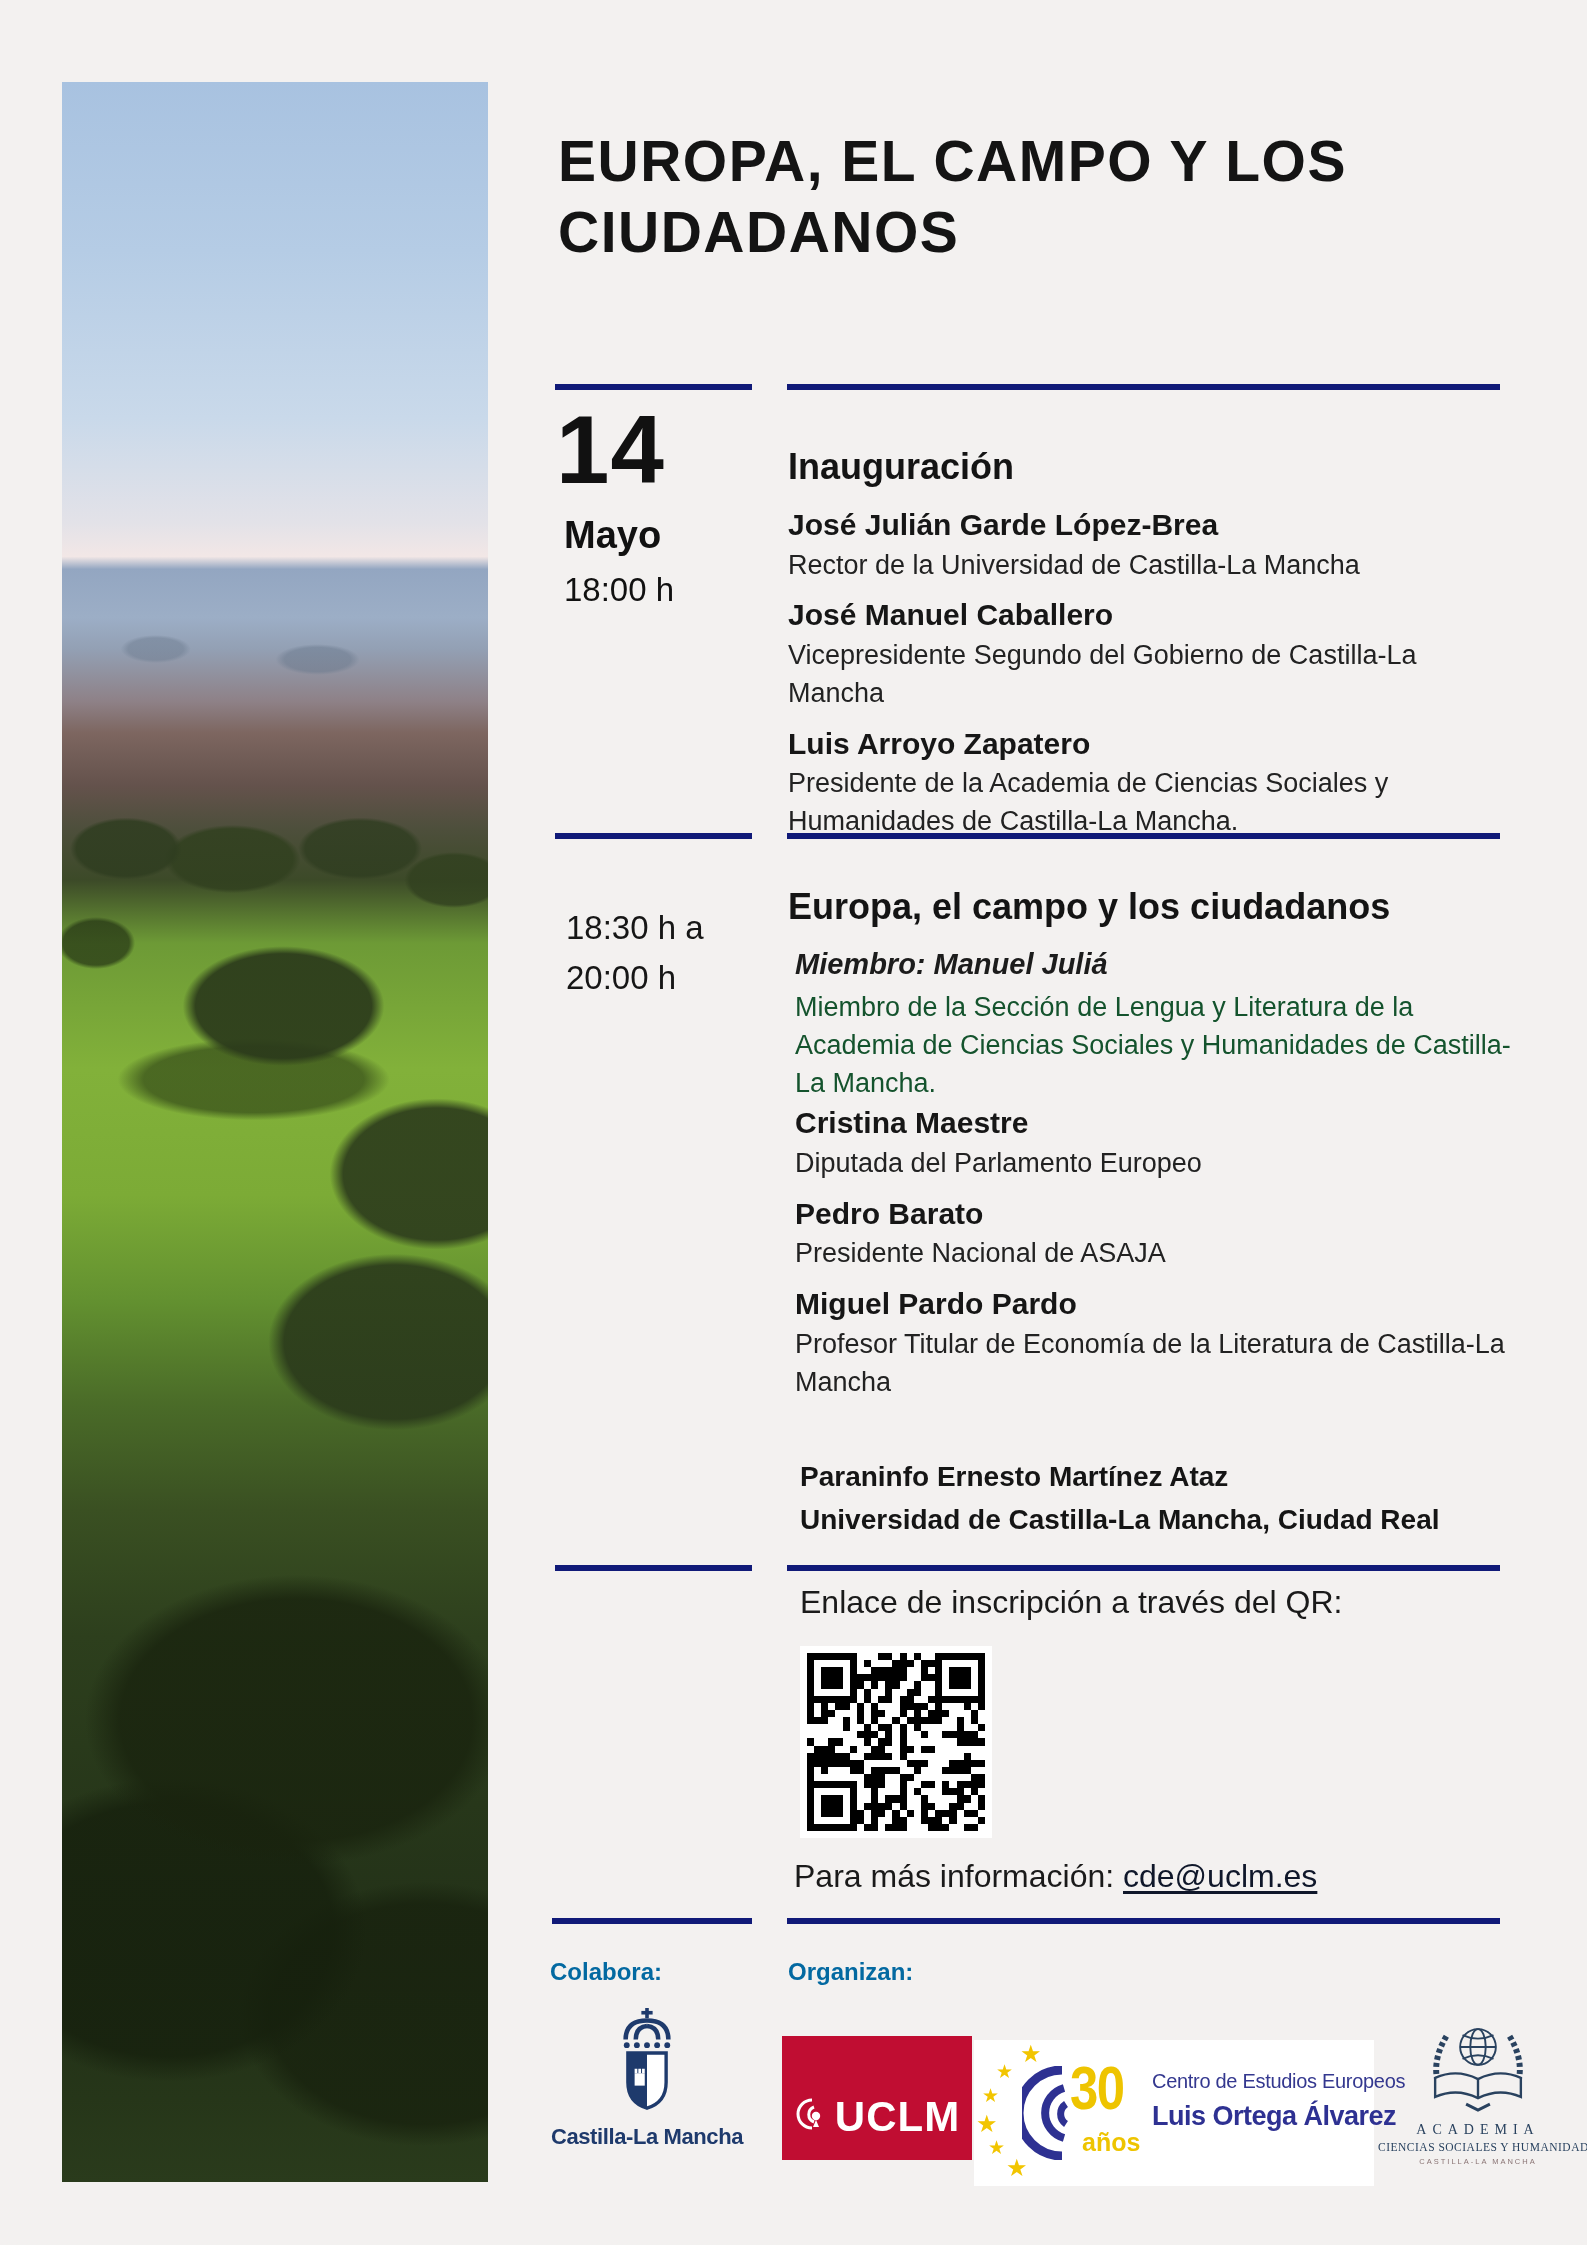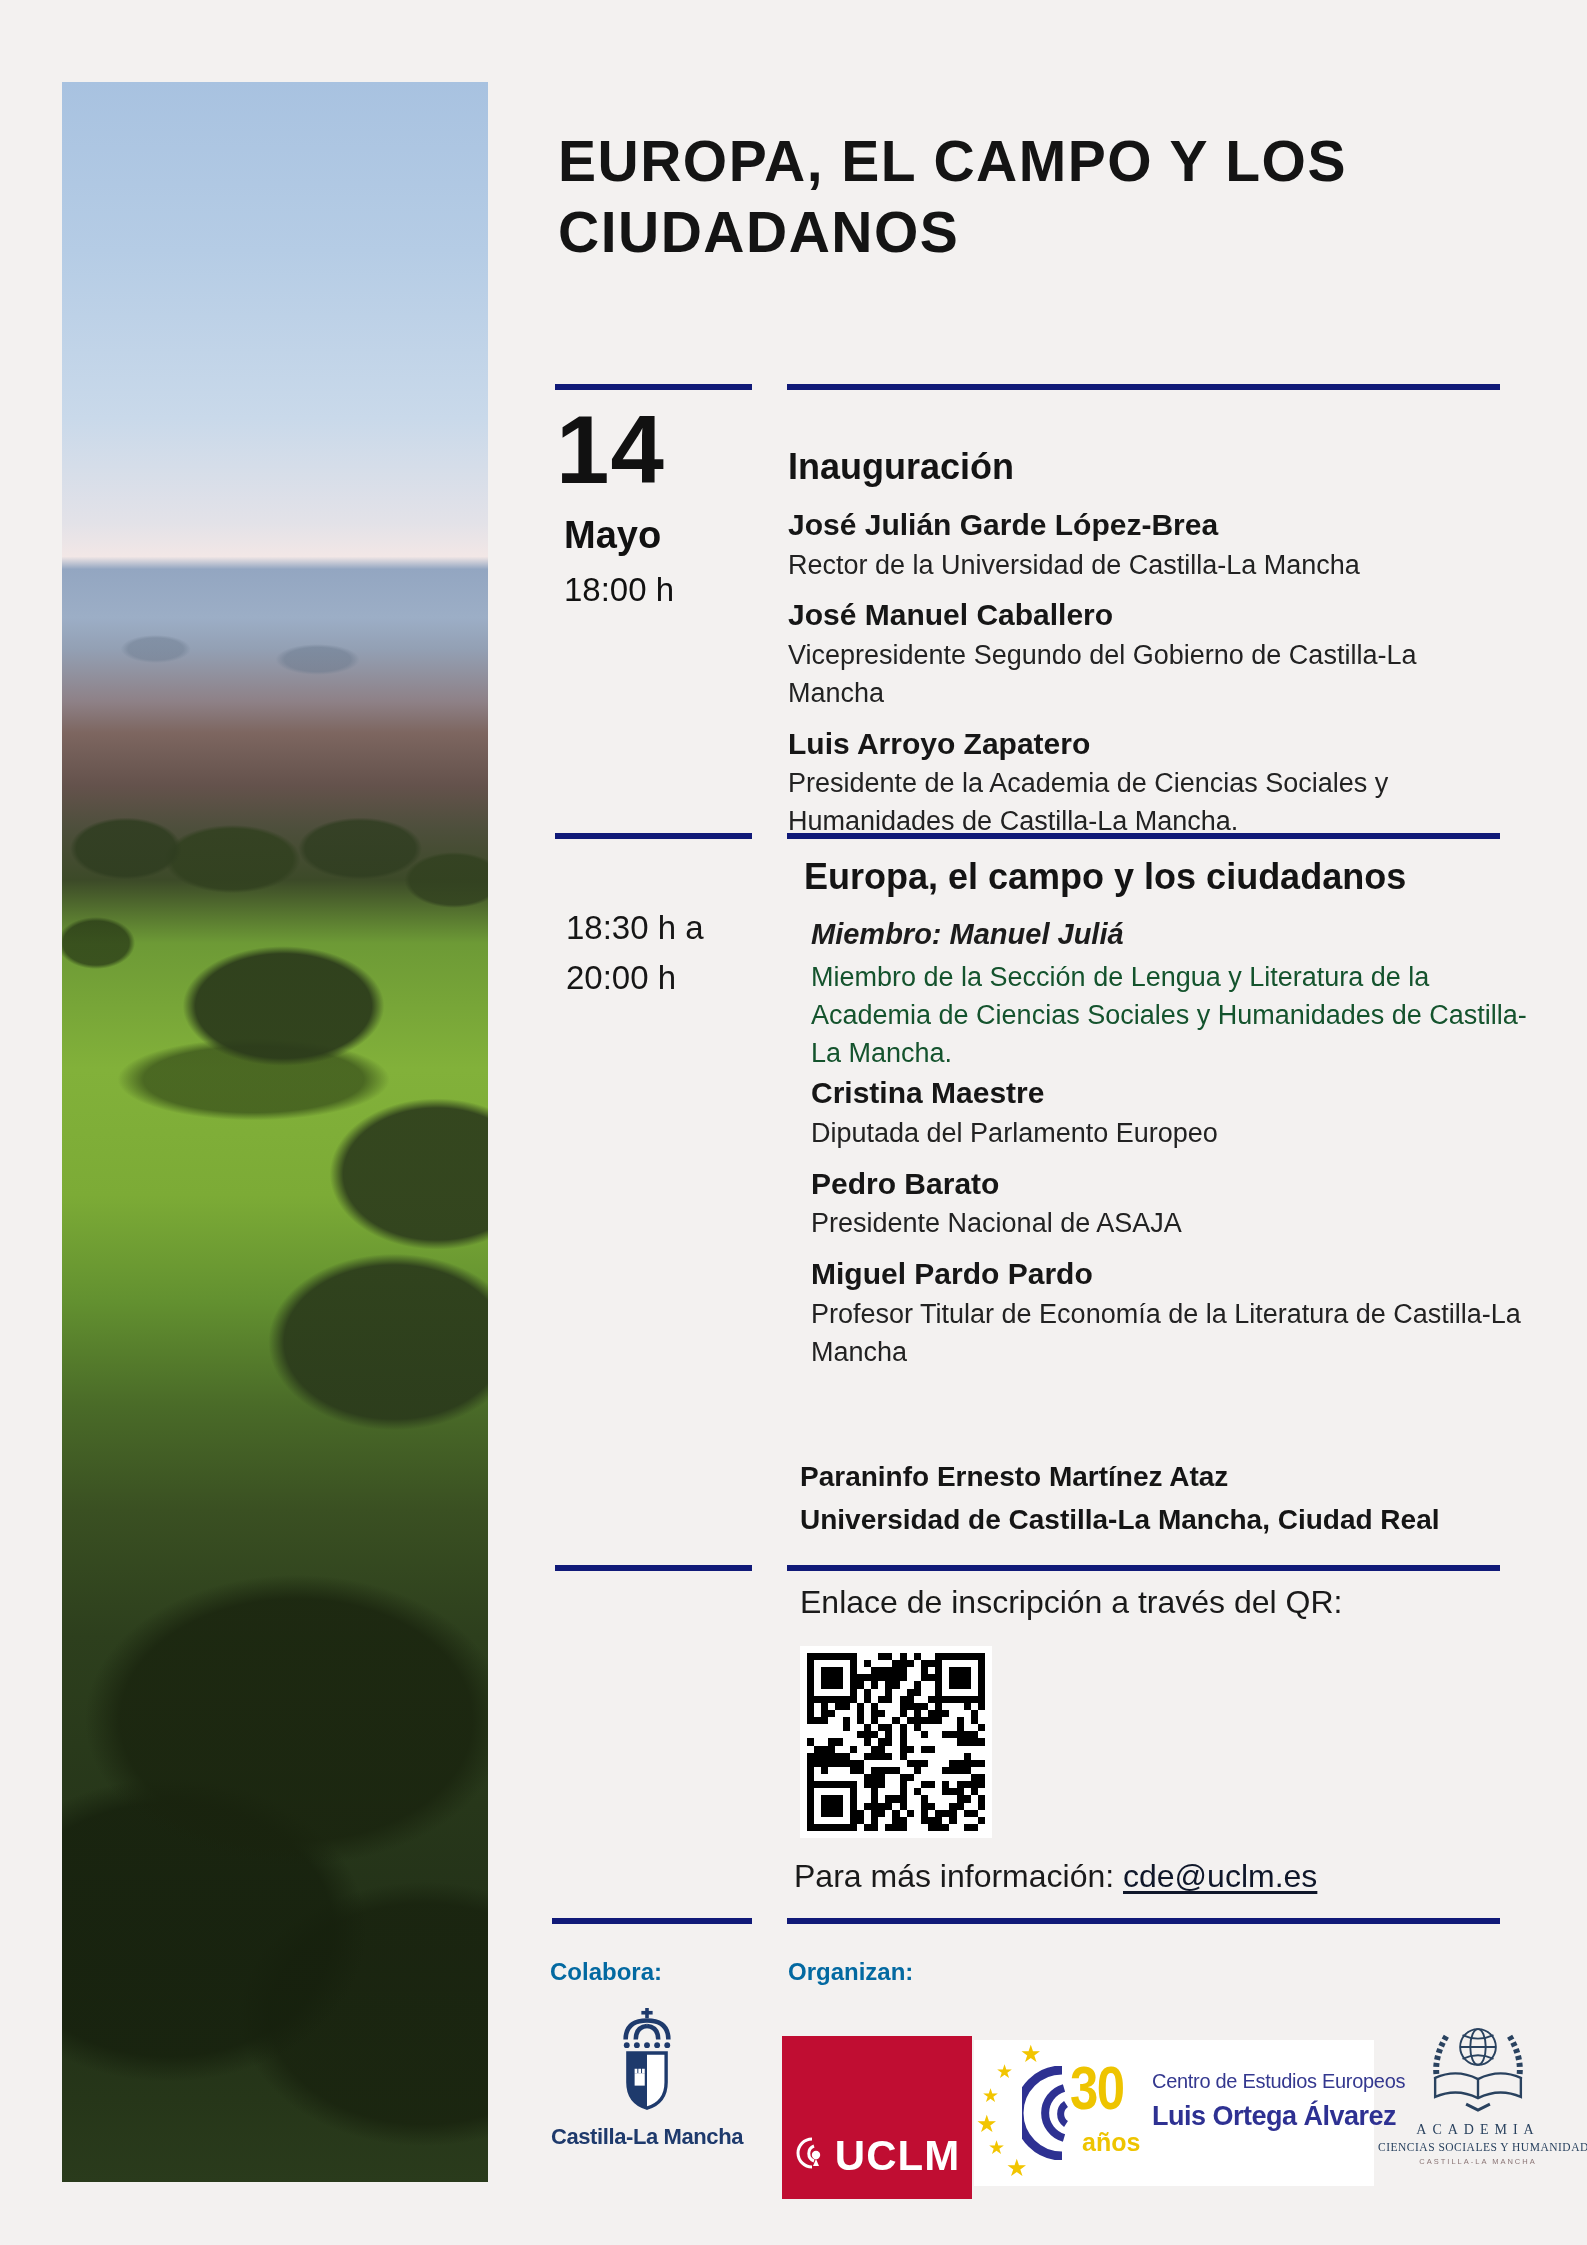--- a/index.html
+++ b/index.html
@@ -53,42 +53,42 @@
   .date-time{font-size:33px;font-weight:400;margin-top:14px;margin-left:8px;}
 
   .sec-heading{font-size:36px;font-weight:700;margin:0 0 16px 0;color:#141414;}
   .sec1{position:absolute;left:788px;top:446px;width:730px;}
   .entry{margin-bottom:10px;}
   .name{font-size:30px;font-weight:700;line-height:1.42;color:#161616;}
   .role{font-size:27px;font-weight:400;line-height:1.4;white-space:pre-line;color:#222;}
 
   .time-block{position:absolute;left:566px;top:903px;font-size:33px;line-height:1.5;color:#161616;}
 
-  .sec2{position:absolute;left:788px;top:856px;width:745px;margin-left:16px;}
+  .sec2{position:absolute;left:788px;top:886px;width:745px;}
   .indent{padding-left:7px;}
   .moderator{font-size:29px;font-weight:700;font-style:italic;margin:20px 0 8px;}
   .mod-role{font-size:27px;line-height:1.4;white-space:pre-line;color:#14532d;}
   .intervienen{font-size:29px;font-weight:700;font-style:italic;margin:18px 0 8px;}
 
   .venue{position:absolute;left:800px;top:1455px;font-size:28px;font-weight:700;line-height:1.55;color:#151515;}
 
   .qr-label{position:absolute;left:800px;top:1584px;font-size:32px;color:#1a1a1a;}
   .qr{position:absolute;left:800px;top:1646px;width:192px;height:192px;background:#fff;padding:7px;box-sizing:border-box;}
   .qr svg{width:100%;height:100%;display:block;}
 
   .info{position:absolute;left:794px;top:1858px;font-size:32px;color:#1a1a1a;}
   .email{color:#0f172a;text-decoration:underline;text-underline-offset:4px;cursor:pointer;}
 
   .footer-label{position:absolute;font-size:24px;font-weight:700;color:#0369a1;}
 
   .clm-logo{position:absolute;left:544px;top:2008px;width:206px;text-align:center;color:#1e3a6c;}
   .clm-caption{font-size:22px;font-weight:700;letter-spacing:-0.4px;margin-top:4px;}
 
   .uclm-logo{
-    position:absolute;left:782px;top:2036px;width:190px;height:163px;background:#c00d32;
+    position:absolute;left:782px;top:2036px;width:190px;height:124px;background:#c00d32;
     display:flex;align-items:flex-end;justify-content:center;gap:5px;padding-bottom:22px;box-sizing:border-box;
   }
   .uclm-text{color:#fff;font-size:42px;font-weight:700;letter-spacing:1px;line-height:1;}
 
   .cee-logo{position:absolute;left:974px;top:2040px;width:400px;height:146px;background:#ffffff;}
   .cee-star{position:absolute;color:#f2c500;line-height:1;}
   .cee-30{position:absolute;left:96px;top:12px;font-size:62px;font-weight:700;color:#eec400;transform:scaleX(.82);transform-origin:left top;letter-spacing:-2px;}
   .cee-anios{position:absolute;left:108px;top:88px;font-size:25px;font-weight:700;color:#eec400;}
   .cee-text{position:absolute;left:178px;top:30px;width:220px;color:#34388f;}
   .cee-line1{font-size:20px;letter-spacing:-0.3px;white-space:nowrap;}

